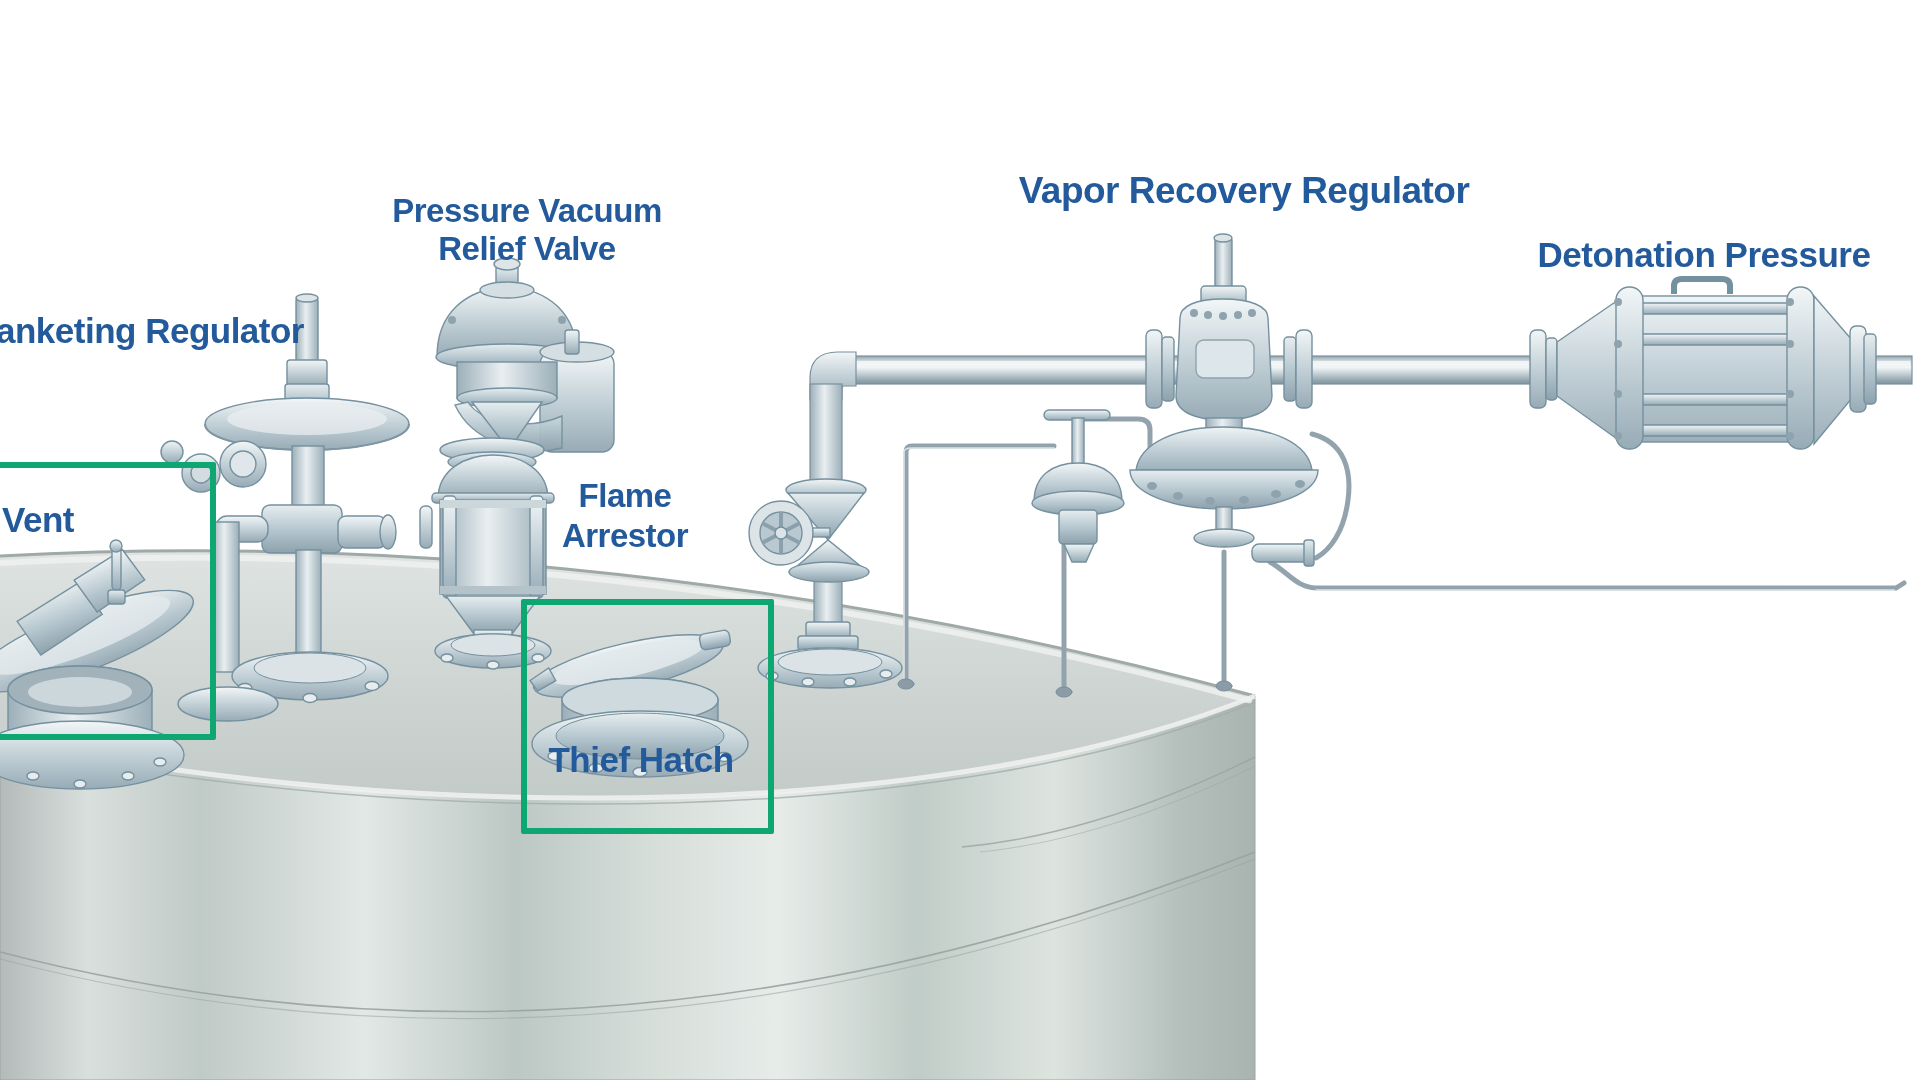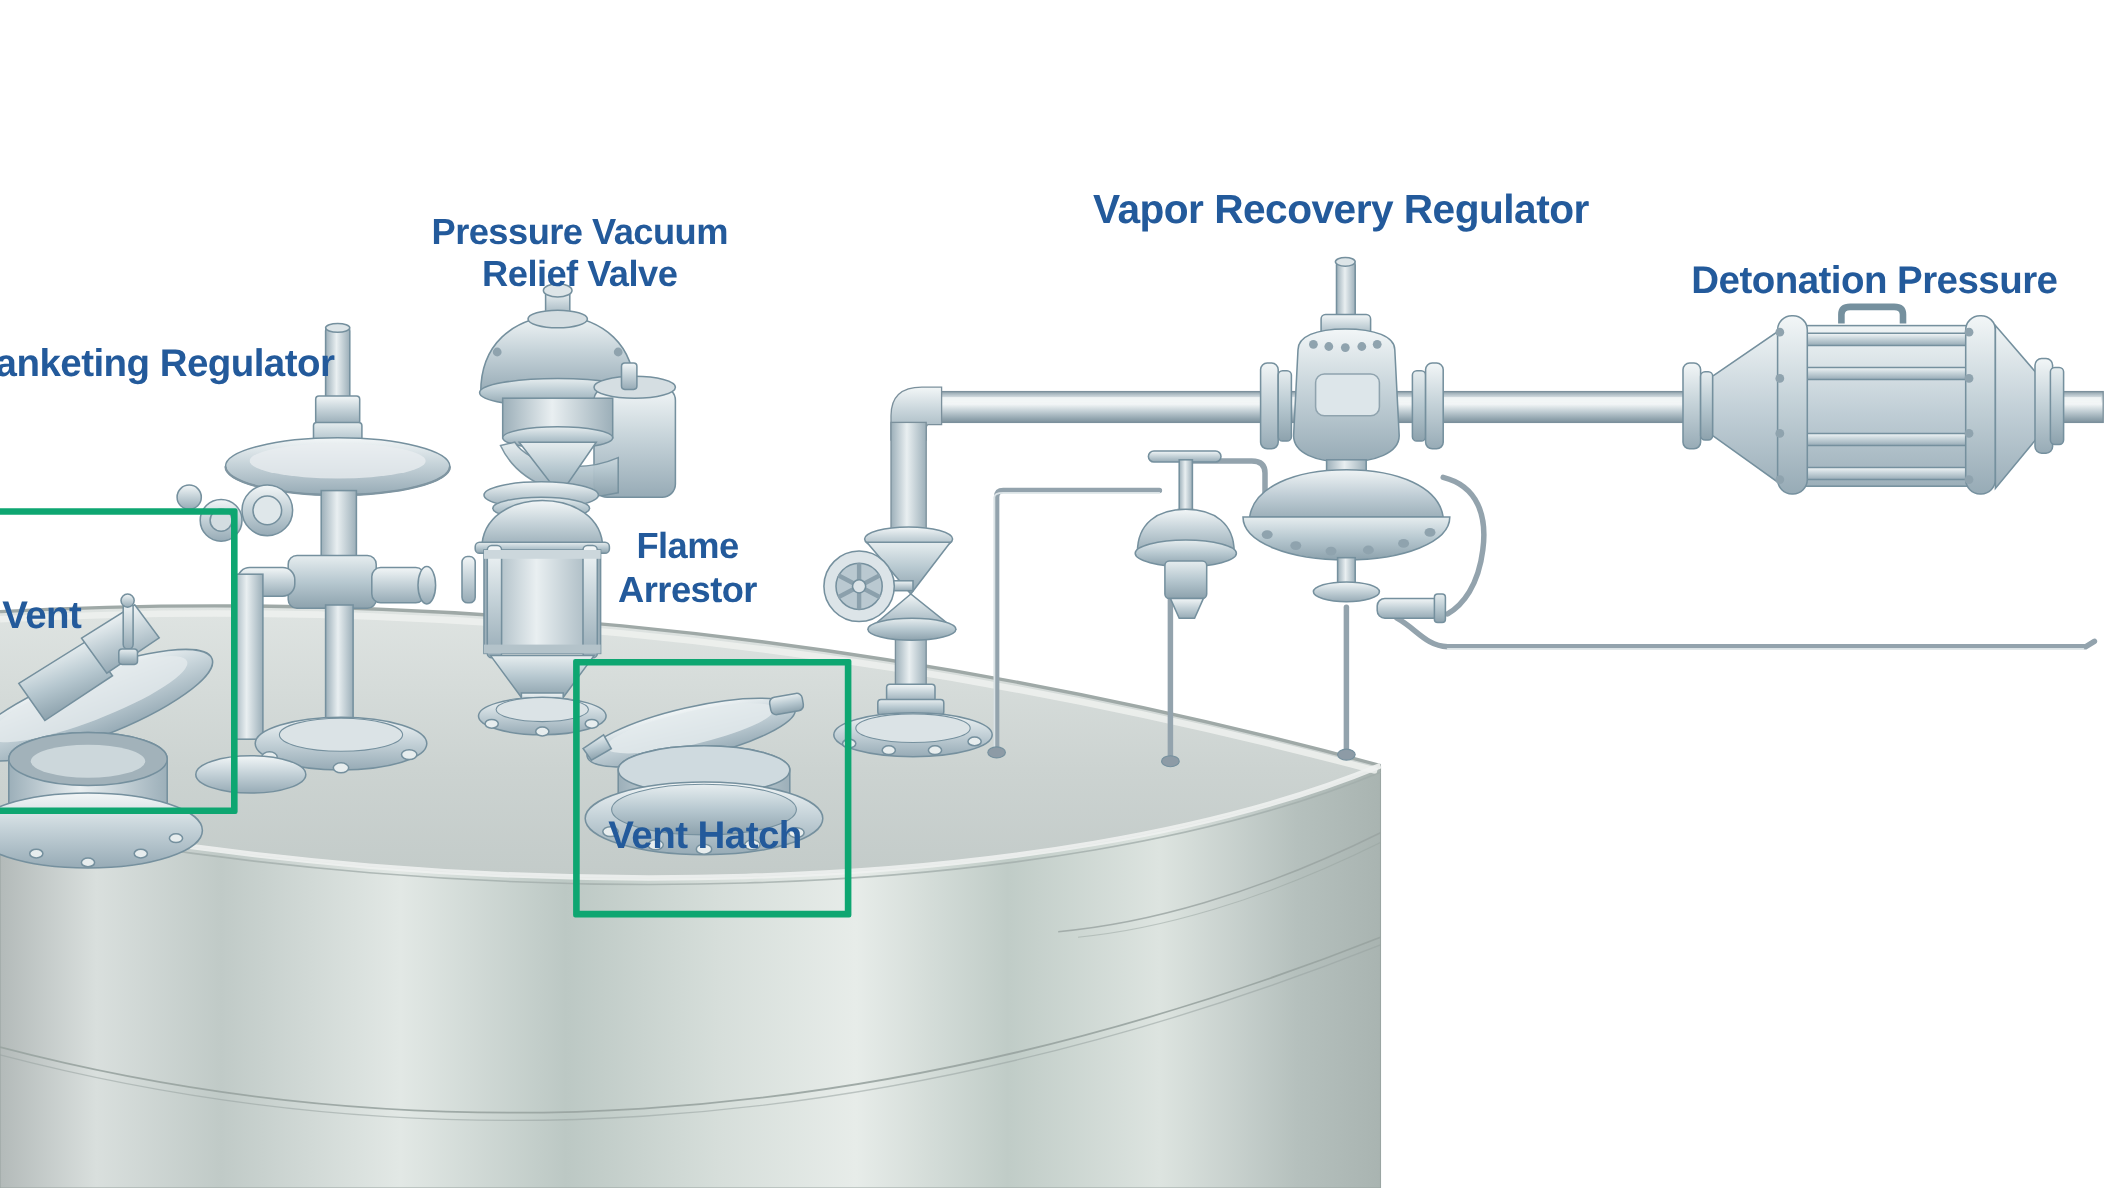--- a/index.html
+++ b/index.html
@@ -19,25 +19,25 @@
     font-weight:700;letter-spacing:-0.5px;white-space:pre;line-height:1.16;
   }
   .lbl.center{transform:translateX(-50%);text-align:center;}
   .hbox{
     position:absolute;border:6px solid var(--highlight-green);border-radius:2px;
     background:transparent;
   }
   #box-vent{left:-14px;top:462px;width:218px;height:266px;}
   #box-thief{left:521px;top:599px;width:241px;height:223px;}
   #lbl-blanketing{left:-4px;top:311px;font-size:35px;}
-  #lbl-vent{left:2px;top:500px;font-size:35px;margin-top:40px;}
+  #lbl-vent{left:2px;top:500px;font-size:35px;}
   #lbl-pvrv{left:527px;top:192px;font-size:33px;}
   #lbl-flame{left:625px;top:476px;font-size:33px;line-height:1.22;}
   #lbl-thief{left:641px;top:740px;font-size:35px;}
-  #lbl-vapor{left:1219px;top:170px;font-size:37px;text-align:right;}
+  #lbl-vapor{left:1244px;top:170px;font-size:37px;text-align:right;}
   #lbl-detonation{left:1704px;top:235px;font-size:35px;}
 </style>
 </head>
 <body>
 
 <div class="stage">
 
 <svg width="1920" height="1080" viewBox="0 0 1920 1080">
   <defs>
     <linearGradient id="tankBody" x1="0" y1="0" x2="1" y2="0">
@@ -321,16 +321,16 @@
 
   <div class="hbox" id="box-vent"></div>
   <div class="hbox" id="box-thief"></div>
 
   <div class="lbl" id="lbl-blanketing">anketing Regulator</div>
   <div class="lbl" id="lbl-vent">Vent</div>
   <div class="lbl center" id="lbl-flame">Flame
 Arrestor</div>
   <div class="lbl center" id="lbl-pvrv">Pressure Vacuum
 Relief Valve</div>
-  <div class="lbl center" id="lbl-thief">Vent Hatch</div>
+  <div class="lbl center" id="lbl-thief">Thief Hatch</div>
   <div class="lbl center" id="lbl-vapor">Vapor Recovery Regulator</div>
   <div class="lbl center" id="lbl-detonation">Detonation Pressure</div>
 </div>
 
 </body></html>

